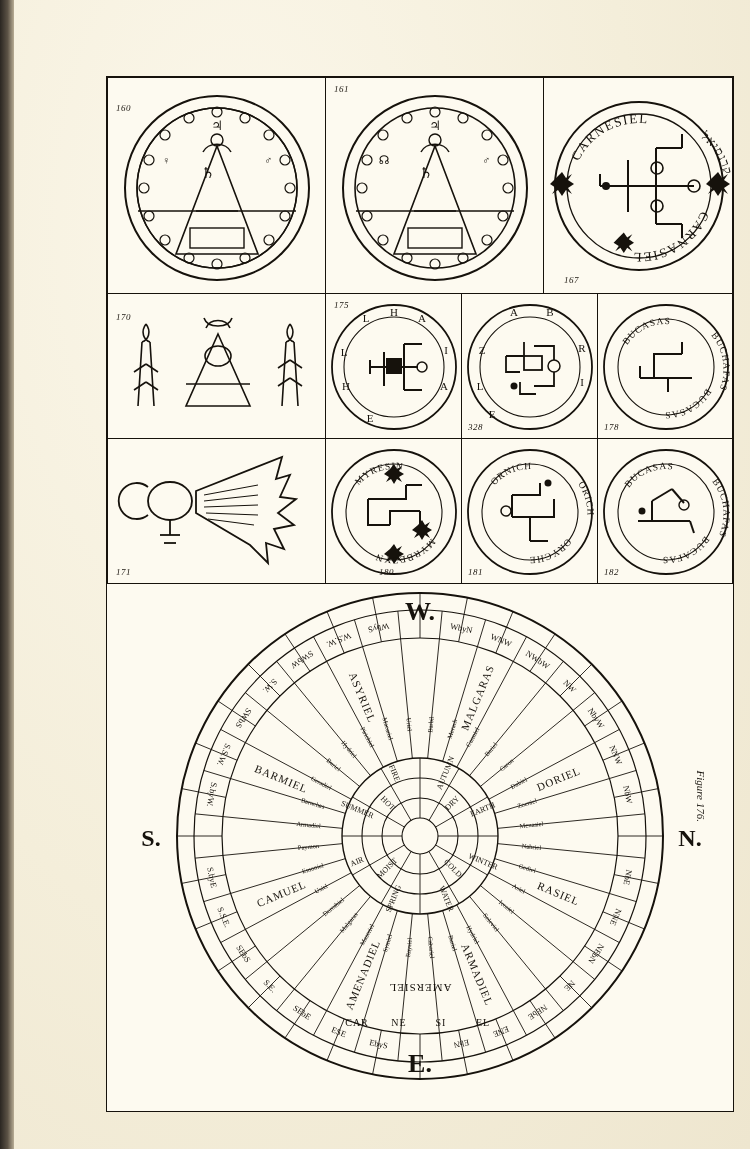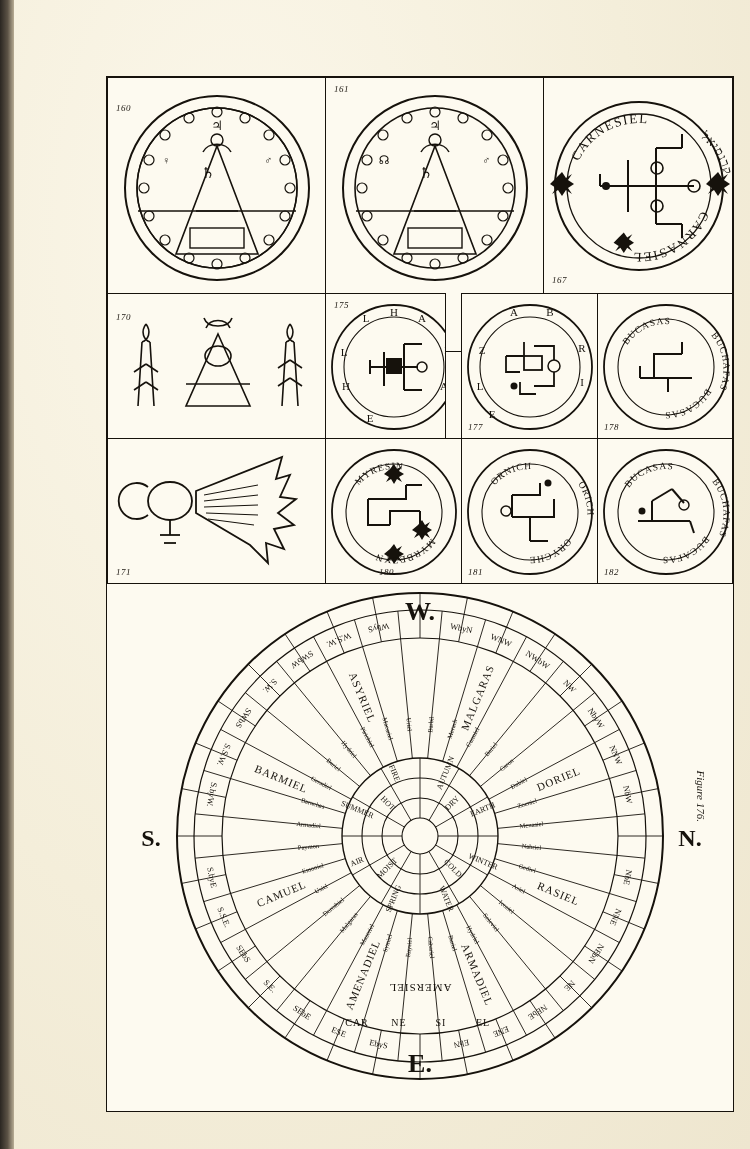--- a/index.html
+++ b/index.html
@@ -155,21 +155,21 @@
           <path class="ink" d="M95 74 a15 12 0 0 1 28 0" stroke-width="1.5"></path>
           <circle class="ink" cx="109" cy="62" r="6" stroke-width="1.4"></circle>
           <text class="lbl" x="109" y="52" text-anchor="middle" font-size="13">♃</text>
           <text class="lbl" x="100" y="100" text-anchor="middle" font-size="15">♄</text>
           <text class="lbl" x="160" y="86" text-anchor="middle" font-size="11">♂</text>
           <text class="lbl" x="58" y="86" text-anchor="middle" font-size="12">☊</text>
         </svg>
       </div>
 
       <div class="cell" style="left:435px; top:-1px; width:190px; height:217px;">
-        <span class="fignum" style="left:8px; bottom:8px;">167</span>
+        <span class="fignum" style="left:20px; bottom:8px;">167</span>
         <svg width="190" height="217" viewBox="0 0 190 217">
           <circle class="ink" cx="95" cy="108" r="84" stroke-width="2"></circle>
           <circle class="ink" cx="95" cy="108" r="72" stroke-width="1.3"></circle>
 
           <g class="inkfill">
             <path d="M168 100 l6 -6 4 6 6 -4 -4 6 6 4 -6 4 4 6 -6 -4 -4 6 -4 -6 -6 4 4 -6 -6 -4z"></path>
             <path d="M12 100 l6 -6 4 6 6 -4 -4 6 6 4 -6 4 4 6 -6 -4 -4 6 -4 -6 -6 4 4 -6 -6 -4z"></path>
             <path d="M168 176 l6 -6 4 6 6 -4 -4 6 6 4 -6 4 4 6 -6 -4 -4 6 -4 -6 -6 4 4 -6 -6 -4z" transform="translate(-80,10) scale(.85) translate(14,0)"></path>
           </g>
 
@@ -225,21 +225,21 @@
             <path d="M96 24 c2 6 8 8 14 8 6 0 12 -2 14 -8"></path>
 
             <path d="M182 30 c-6 8 -2 16 4 18 M182 30 c6 8 2 16 -4 18"></path>
             <path d="M178 48 L174 112 M186 48 L190 112"></path>
             <path d="M170 74 L182 66 M194 74 L182 66"></path>
             <path d="M170 92 L182 84 M194 92 L182 84"></path>
           </g>
         </svg>
       </div>
 
-      <div class="cell" style="left:217px; top:215px; width:121px; height:146px;">
+      <div class="cell" style="left:217px; top:215px; width:137px; height:146px;">
         <span class="fignum" style="left:8px; top:6px;">175</span>
         <svg width="137" height="146" viewBox="0 0 137 146">
           <circle class="ink" cx="68" cy="73" r="62" stroke-width="1.8"></circle>
           <circle class="ink" cx="68" cy="73" r="50" stroke-width="1.1"></circle>
           <g class="ink" stroke-width="2">
             <path d="M44 73 L92 73"></path>
             <path d="M58 58 L58 92"></path>
             <path d="M78 50 L78 96"></path>
             <path d="M78 50 L96 50"></path>
             <path d="M78 96 L96 96"></path>
@@ -254,21 +254,21 @@
             <text x="120" y="60">I</text>
             <text x="118" y="96">A</text>
             <text x="20" y="96">H</text>
             <text x="44" y="128">E</text>
             <text x="18" y="62">L</text>
           </g>
         </svg>
       </div>
 
       <div class="cell" style="left:353px; top:215px; width:137px; height:146px;">
-        <span class="fignum" style="left:6px; bottom:6px;">177</span>
+        <span class="fignum" style="left:6px; bottom:6px;">328</span>
         <svg width="137" height="146" viewBox="0 0 137 146">
           <circle class="ink" cx="68" cy="73" r="62" stroke-width="1.8"></circle>
           <circle class="ink" cx="68" cy="73" r="50" stroke-width="1.1"></circle>
           <g class="ink" stroke-width="1.8">
             <path d="M44 62 L62 62 L62 48"></path>
             <path d="M44 62 L44 78 L58 78"></path>
             <path d="M72 52 L92 52 L92 66"></path>
             <path d="M72 92 L92 92 L92 78"></path>
             <path d="M58 88 L58 100 L74 100"></path>
             <rect x="62" y="62" width="18" height="14"></rect>

